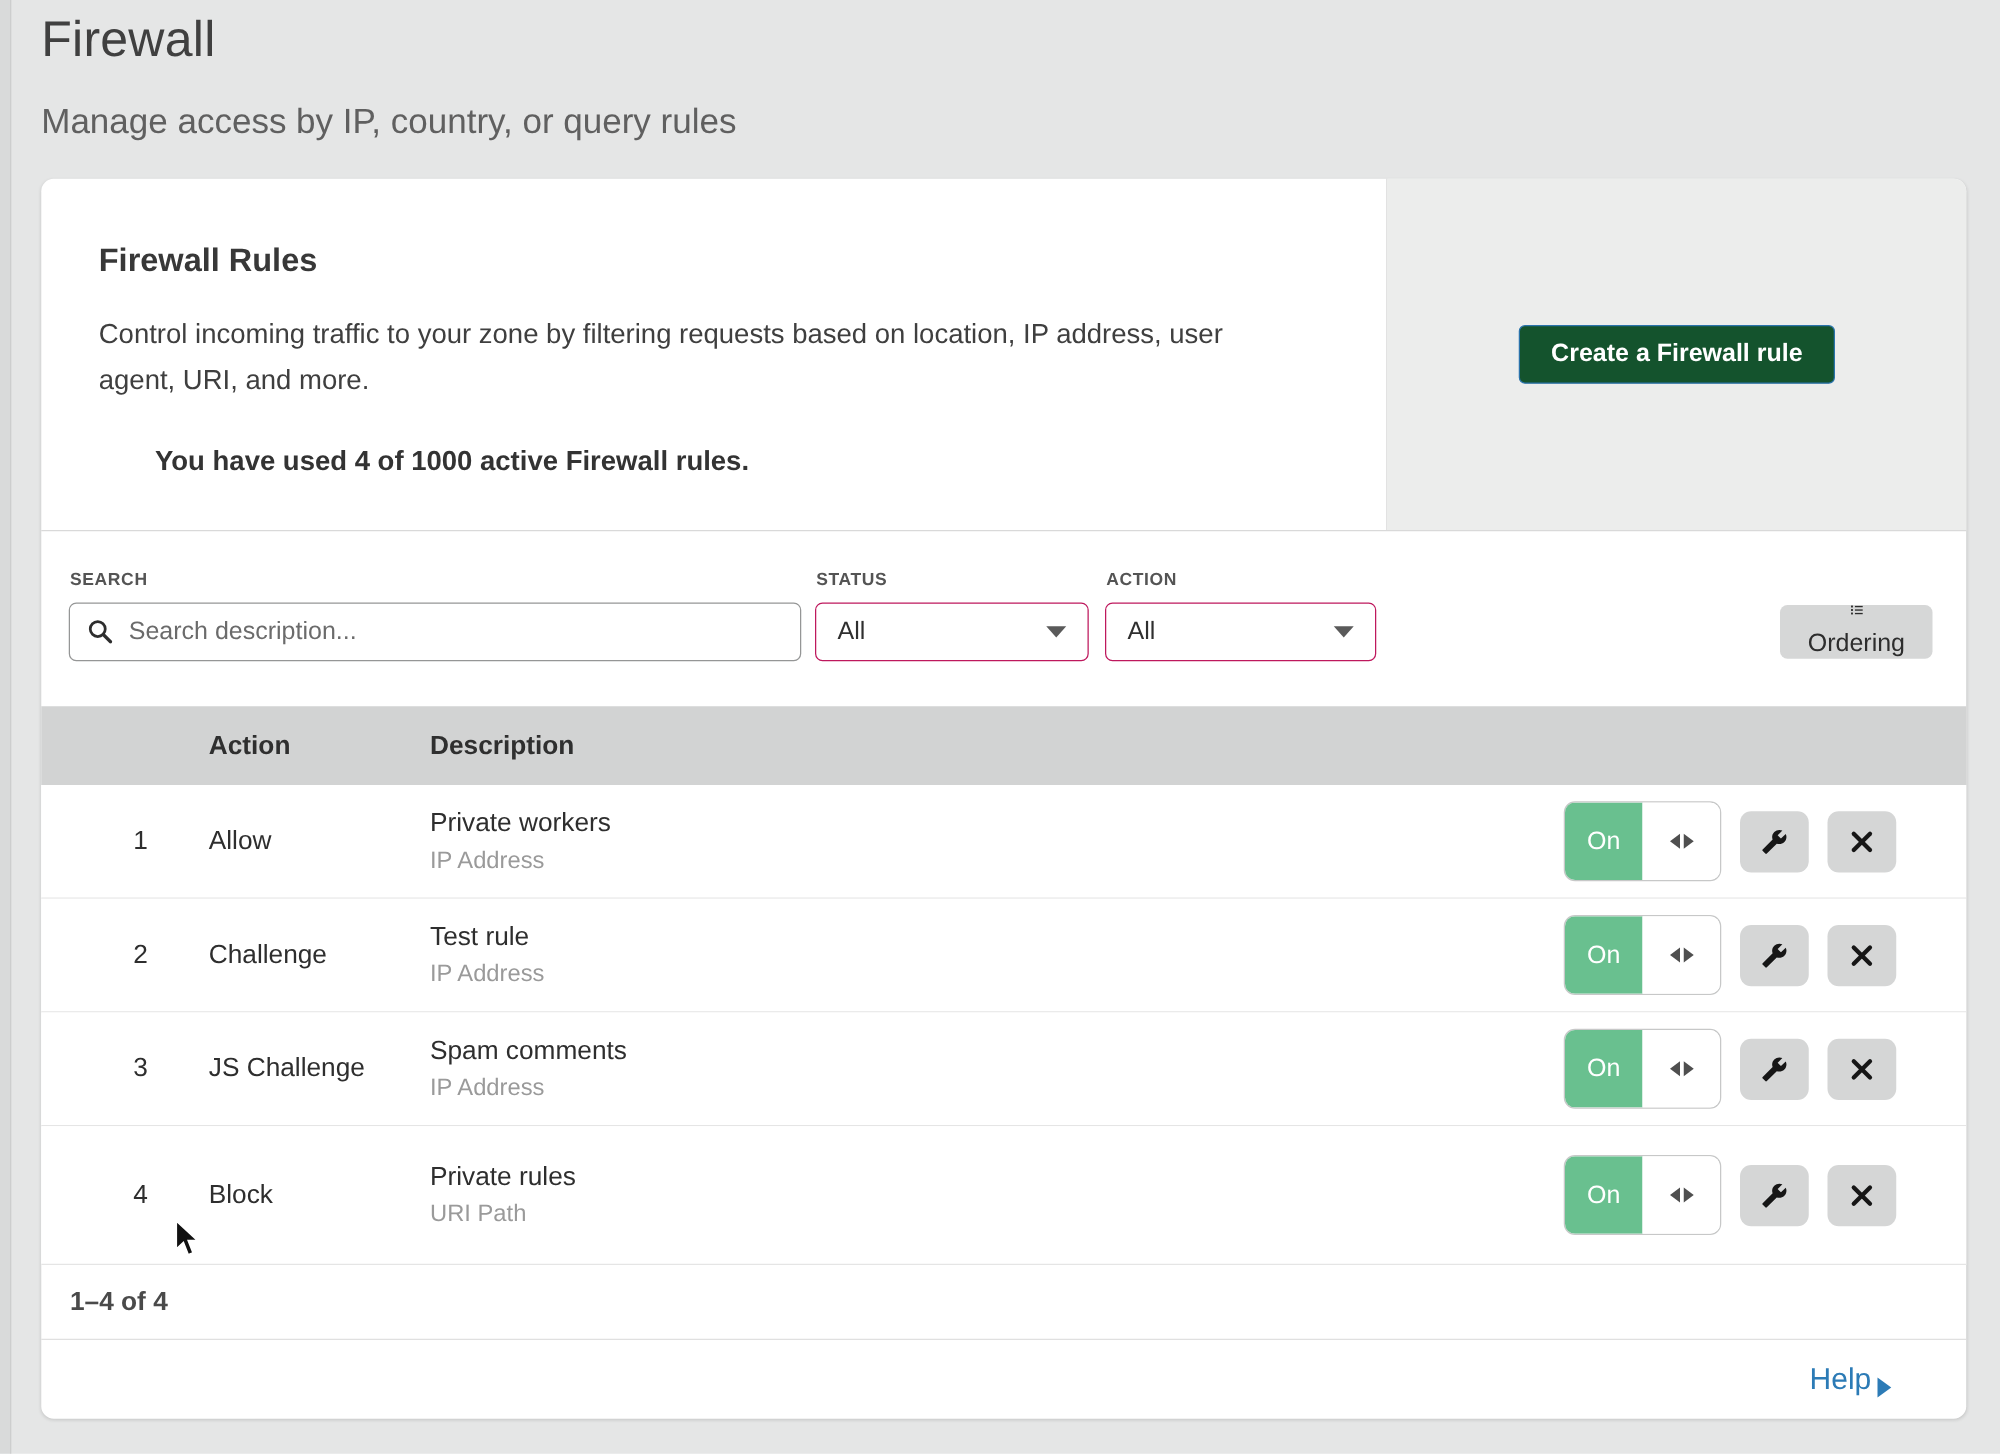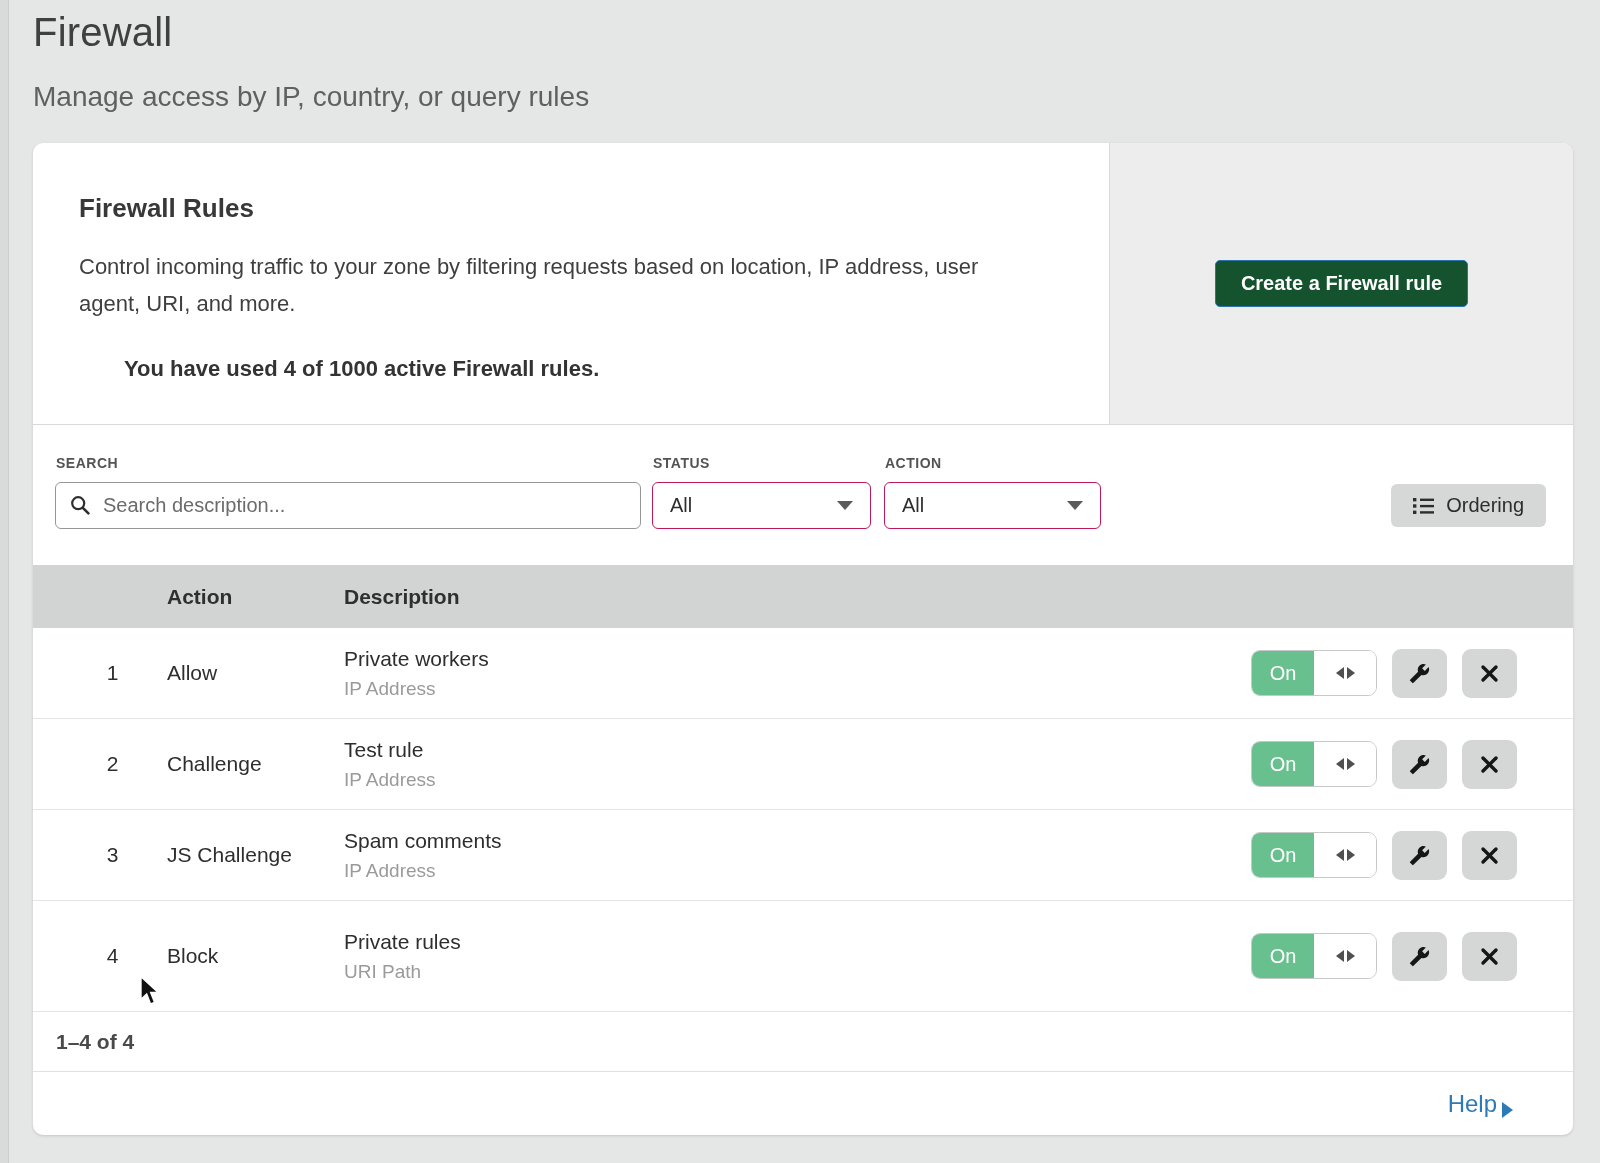--- a/index.html
+++ b/index.html
@@ -57,42 +57,42 @@
     display:flex; align-items:center; justify-content:space-between;
     padding:0 17px; font-size:20px; color:#2f2f2f; cursor:pointer;
   }
   .sel-status{ left:619px; width:219px; }
   .sel-action{ left:851px; width:217px; }
   .caret-down{ width:0; height:0; border-left:8px solid transparent; border-right:8px solid transparent; border-top:9px solid #5a5a5a; }
   .ordering-btn{
     position:absolute; top:59px; right:27px; height:43px;
     display:flex; align-items:center; gap:12px;
     background:#d6d7d7; border:none; border-radius:6px;
-    font-family:inherit; font-size:20px; color:#2d2d2d; padding:0 22px; cursor:pointer;
+    font-family:inherit; font-size:20px; color:#2d2d2d; padding:0 22px; cursor:pointer;flex-direction:column;
   }
 
   
   .table-header{
     height:63px; background:#d2d3d3;
     display:grid; grid-template-columns:134px 177px 1fr; align-items:center;
     font-size:21px; font-weight:700; color:#2f2f2f;
   }
   .rule-row{
     display:grid; grid-template-columns:134px 177px 1fr auto; align-items:center;
     height:91px; border-bottom:1px solid #e5e5e5; background:#fff;
   }
   .rule-row.tall{ height:111px; }
   .cell-num{ width:134px; padding-left:25px; text-align:center; font-size:21px; color:#2e2e2e; }
   .cell-action{ font-size:21px; color:#2e2e2e; }
   .desc-title{ font-size:21px; color:#2e2e2e; }
   .desc-sub{ margin-top:7px; font-size:19px; color:#9a9a9a; }
   .cell-controls{ display:flex; align-items:center; gap:15px; padding-right:56px; }
 
   .toggle{
-    width:126px; height:46px; border:1px solid #c7c8c8; border-radius:9px;
+    width:126px; height:64px; border:1px solid #c7c8c8; border-radius:9px;
     display:flex; overflow:hidden; cursor:pointer; background:#fff;
   }
   .toggle-on{
     width:62px; background:#69c08f; color:#fff; font-size:20px;
     display:flex; align-items:center; justify-content:center;
   }
   .toggle-knob{ flex:1; display:flex; align-items:center; justify-content:center; gap:3px; background:#fff; }
   .arr-l{ width:0; height:0; border-top:6px solid transparent; border-bottom:6px solid transparent; border-right:8px solid #4f4f4f; }
   .arr-r{ width:0; height:0; border-top:6px solid transparent; border-bottom:6px solid transparent; border-left:8px solid #4f4f4f; }
 

